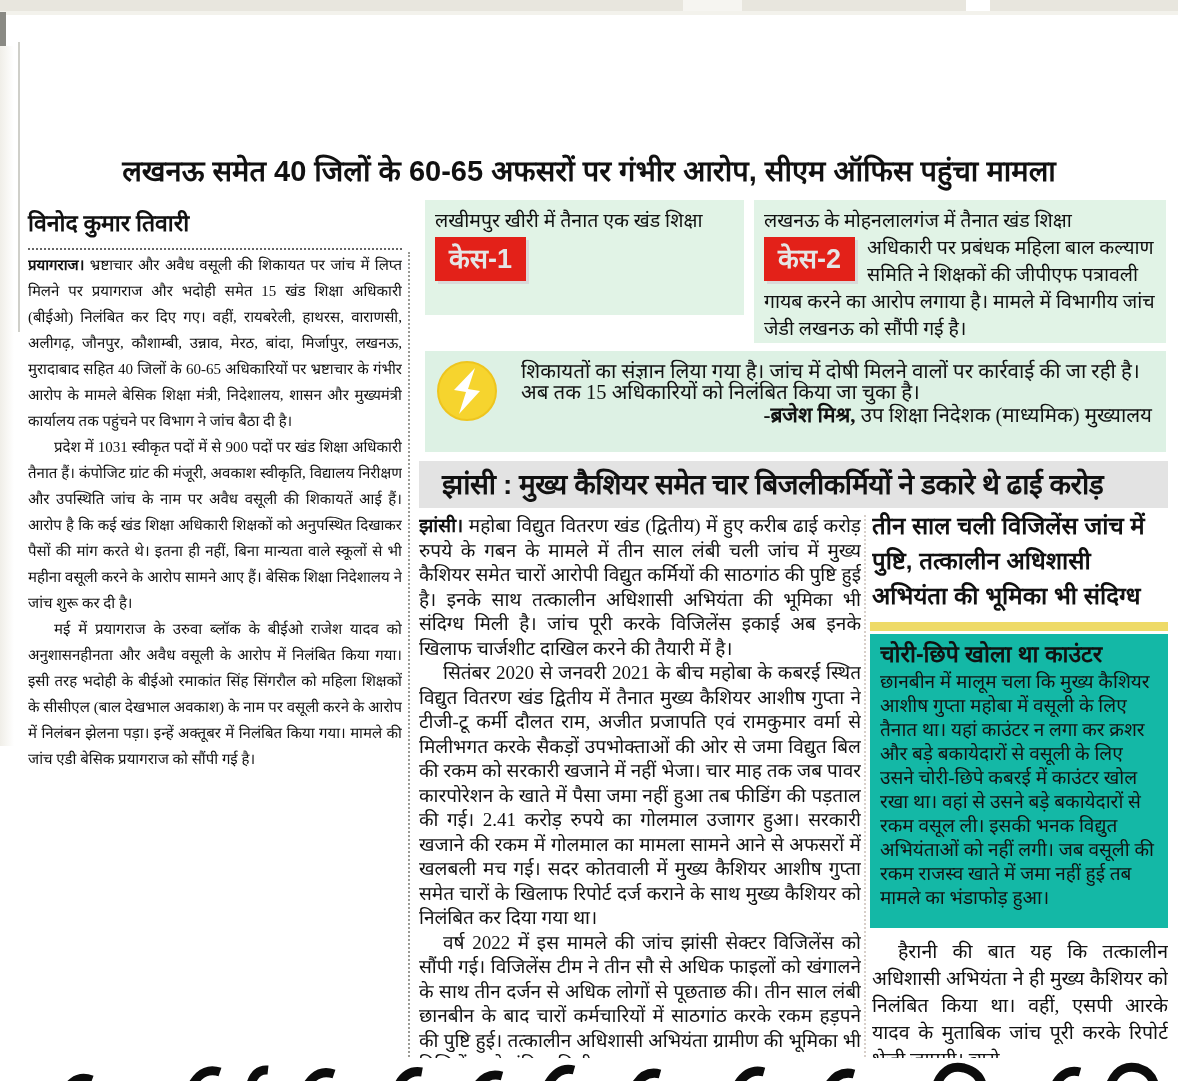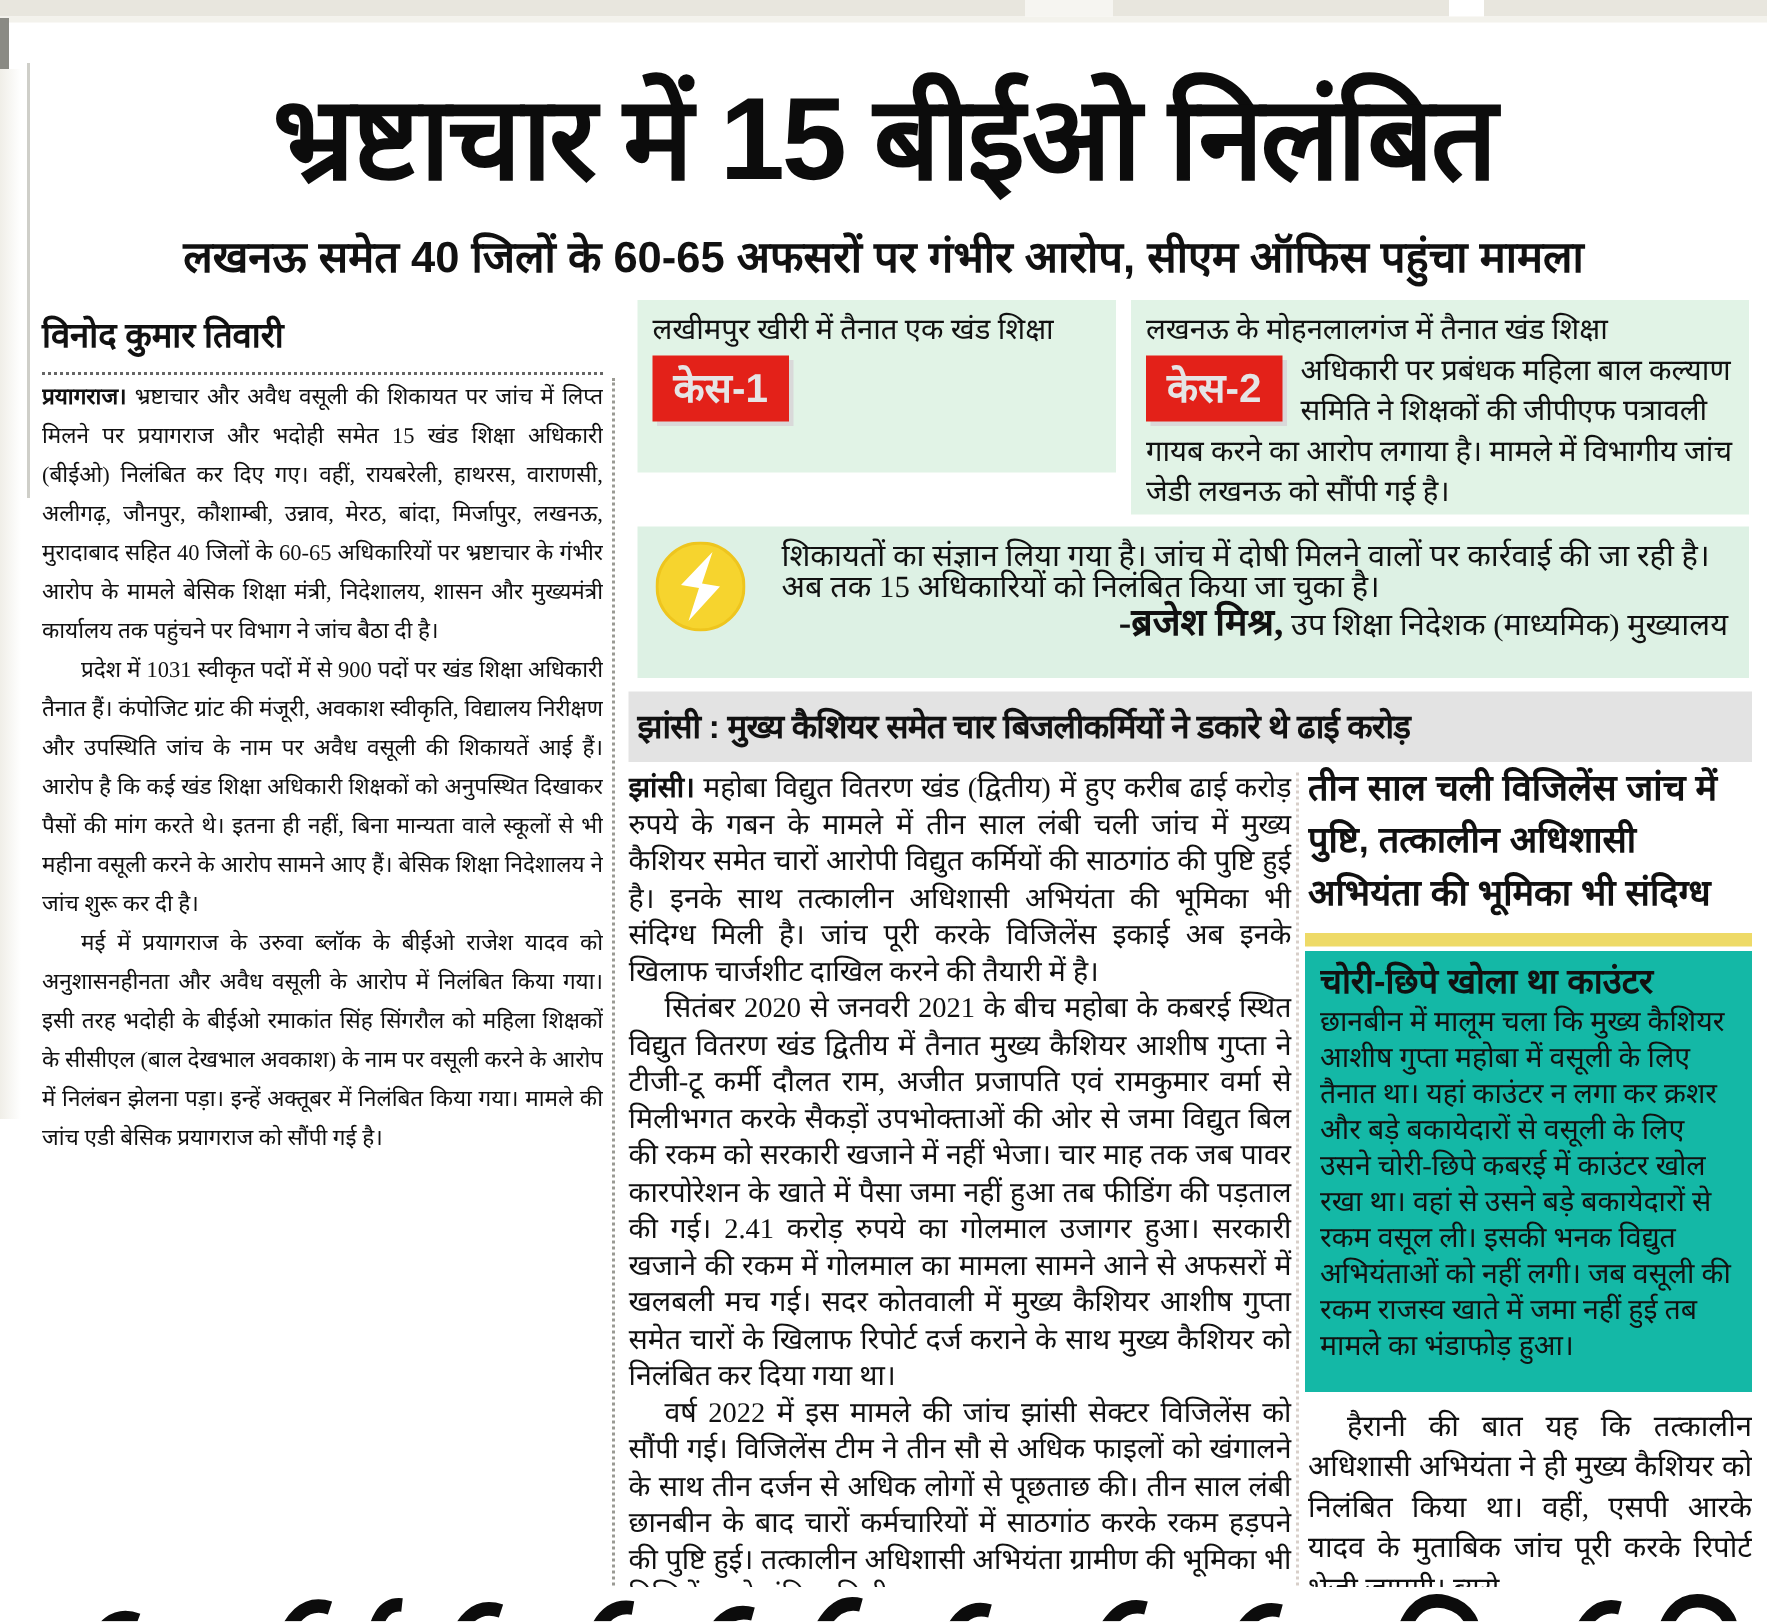--- a/index.html
+++ b/index.html
@@ -46,26 +46,26 @@
   .case-badge { float:left; background:#e32119; color:#e5e5e5;
     font-family:"Liberation Sans","DejaVu Sans",sans-serif;
     font-weight:bold; font-size:27px; line-height:34px; padding:5px 14px;
     margin:3px 12px 2px 0; box-shadow:3px 3px 0 #d9d9d9; }
 
   
   .quote-box { position:absolute; left:425px; top:351px; width:741px; height:101px;
     background:#ddf1e4; padding:10px 14px 8px 96px; font-size:20.5px; line-height:21px; }
   .quote-icon { position:absolute; left:12px; top:10px; width:60px; height:60px; }
   .quote-attr { text-align:right; font-size:20.5px; margin-top:2px; }
-  .quote-attr b { font-size:25px; }
+  .quote-attr b { font-size:21px; }
 
   
   .jhansi-band { position:absolute; left:419px; top:461px; width:749px; height:47px;
     background:#e3e3e3; font-family:"Liberation Sans","DejaVu Sans",sans-serif;
-    font-size:22px; font-weight:bold; line-height:47px; padding-left:6px;
+    font-size:28px; font-weight:bold; line-height:47px; padding-left:23px;
     white-space:nowrap; overflow:hidden; letter-spacing:-0.5px; }
 
   .jhansi-col { position:absolute; left:419px; top:514px; width:442px; height:552px;
     font-size:19px; line-height:24.5px; text-align:justify; overflow:hidden; }
   .jhansi-col p { margin:0; }
   .jhansi-col p + p { text-indent:24px; }
 
   .jhansi-sub { position:absolute; left:872px; top:508px; width:296px; height:110px;
     font-family:"Liberation Sans","DejaVu Sans",sans-serif;
     font-size:24px; font-weight:bold; line-height:35px; text-align:left; overflow:hidden; }
@@ -88,21 +88,20 @@
 <body>
 
 <div class="page">
 
   <div class="top-strip"></div>
   <div class="top-strip2"></div>
   <div class="left-notch"></div>
   <div class="left-edge"></div>
   <div class="left-scanline"></div>
 
-  <div class="headline">भ्रष्टाचार में 15 बीईओ निलंबित</div>
   <div class="subheadline">लखनऊ समेत 40 जिलों के 60-65 अफसरों पर गंभीर आरोप, सीएम ऑफिस पहुंचा मामला</div>
   <div class="byline">विनोद कुमार तिवारी</div>
 
   <div class="left-col">
     <p><b class="dateline">प्रयागराज।</b><span> भ्रष्टाचार और अवैध वसूली की शिकायत पर जांच में लिप्त मिलने पर प्रयागराज और भदोही समेत 15 खंड शिक्षा अधिकारी (बीईओ) निलंबित कर दिए गए। वहीं, रायबरेली, हाथरस, वाराणसी, अलीगढ़, जौनपुर, कौशाम्बी, उन्नाव, मेरठ, बांदा, मिर्जापुर, लखनऊ, मुरादाबाद सहित 40 जिलों के 60-65 अधिकारियों पर भ्रष्टाचार के गंभीर आरोप के मामले बेसिक शिक्षा मंत्री, निदेशालय, शासन और मुख्यमंत्री कार्यालय तक पहुंचने पर विभाग ने जांच बैठा दी है।</span></p>
     <p>प्रदेश में 1031 स्वीकृत पदों में से 900 पदों पर खंड शिक्षा अधिकारी तैनात हैं। कंपोजिट ग्रांट की मंजूरी, अवकाश स्वीकृति, विद्यालय निरीक्षण और उपस्थिति जांच के नाम पर अवैध वसूली की शिकायतें आई हैं। आरोप है कि कई खंड शिक्षा अधिकारी शिक्षकों को अनुपस्थित दिखाकर पैसों की मांग करते थे। इतना ही नहीं, बिना मान्यता वाले स्कूलों से भी महीना वसूली करने के आरोप सामने आए हैं। बेसिक शिक्षा निदेशालय ने जांच शुरू कर दी है।</p>
     <p>मई में प्रयागराज के उरुवा ब्लॉक के बीईओ राजेश यादव को अनुशासनहीनता और अवैध वसूली के आरोप में निलंबित किया गया। इसी तरह भदोही के बीईओ रमाकांत सिंह सिंगरौल को महिला शिक्षकों के सीसीएल (बाल देखभाल अवकाश) के नाम पर वसूली करने के आरोप में निलंबन झेलना पड़ा। इन्हें अक्तूबर में निलंबित किया गया। मामले की जांच एडी बेसिक प्रयागराज को सौंपी गई है।</p>
   </div>
 
   <div class="vdiv-1"></div>

